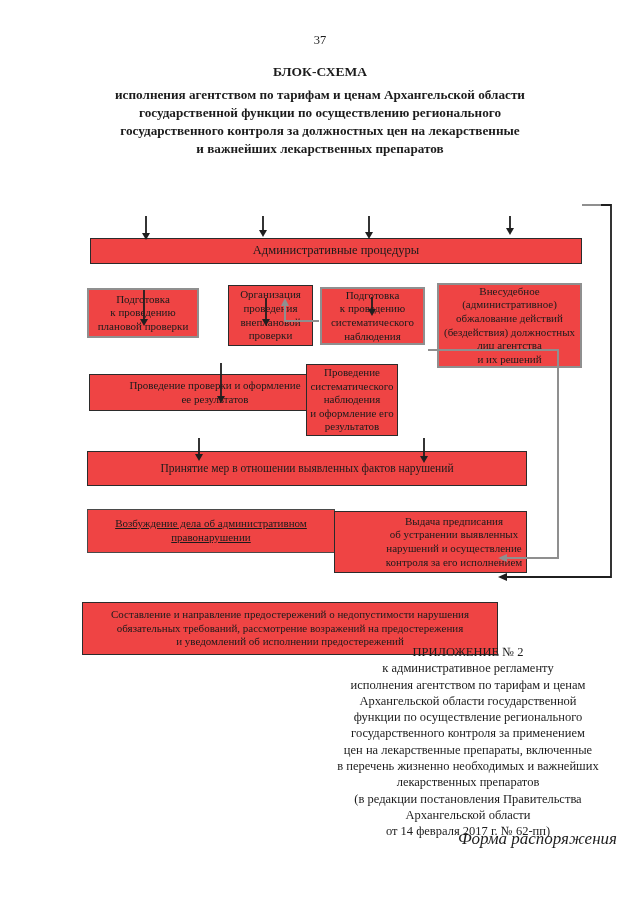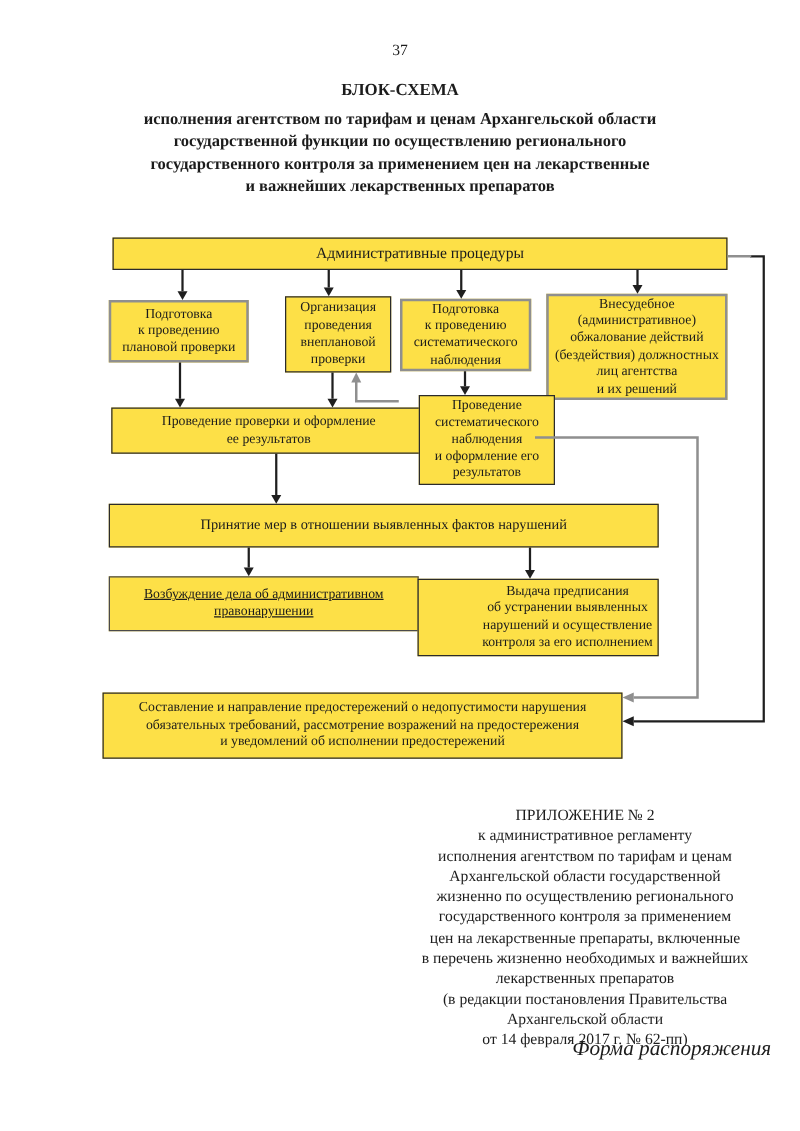--- a/index.html
+++ b/index.html
@@ -18,35 +18,35 @@
   }
   .doc-title{
     position:absolute;top:64px;left:0;width:640px;
     text-align:center;font-weight:bold;font-size:13.5px;
   }
   .doc-subtitle{
     position:absolute;top:86px;left:20px;width:600px;
     text-align:center;font-weight:bold;font-size:13.2px;line-height:18px;
   }
   .fbox{
-    position:absolute;box-sizing:border-box;background:#fde047;
+    position:absolute;box-sizing:border-box;background:#ef4444;
     display:flex;align-items:center;justify-content:center;
     text-align:center;white-space:pre-line;
-    font-size:11px;line-height:13.6px;color:#1b1b1b;
+    font-size:11px;line-height:13.6px;color:#1b1b1b;margin-top:48px;
   }
   .bd-black{border:1.5px solid #2b2b2b;}
   .bd-gray{border:2px solid #8f8f8f;}
   .bd-mid{border:1.5px solid #4a4a4a;}
   .b-admin{left:90px;top:190px;width:492px;height:26px;font-size:12.5px;}
   .b-prep-planned{left:87px;top:240px;width:112px;height:50px;}
   .b-org-unplanned{left:228px;top:237px;width:85px;height:61px;}
   .b-prep-systematic{left:320px;top:239px;width:105px;height:58px;}
   .b-appeal{left:437px;top:235px;width:145px;height:85px;}
   .b-conduct-check{left:89px;top:326px;width:252px;height:37px;}
-  .b-conduct-systematic{left:335px;top:316px;width:109px;height:72px;}
+  .b-conduct-systematic{left:306px;top:316px;width:92px;height:72px;}
   .b-take-measures{left:87px;top:403px;width:440px;height:35px;font-size:11.5px;}
   .b-initiate-case{left:87px;top:461px;width:248px;height:44px;text-decoration:underline;}
   .b-issue-order{left:334px;top:463px;width:193px;height:62px;padding-left:47px;}
   .b-warnings{left:82px;top:554px;width:416px;height:53px;}
   .connectors{
     position:absolute;left:0;top:0;width:640px;height:905px;
     pointer-events:none;
   }
   .annotation{
     position:absolute;left:296px;top:624px;width:344px;
@@ -62,21 +62,21 @@
 
 <div class="page">
 
   <div class="page-number">37</div>
 
   <div class="doc-title">БЛОК-СХЕМА</div>
 
   <div class="doc-subtitle">
     <div>исполнения агентством по тарифам и ценам Архангельской области</div>
     <div>государственной функции по осуществлению регионального</div>
-    <div>государственного контроля за применением цен на лекарственные</div>
+    <div>государственного контроля за должностных цен на лекарственные</div>
     <div>и важнейших лекарственных препаратов</div>
   </div>
 
   <div class="fbox b-admin bd-black">Административные процедуры</div>
   <div class="fbox b-prep-planned bd-gray">Подготовка
 к проведению
 плановой проверки</div>
   <div class="fbox b-org-unplanned bd-black">Организация
 проведения
 внеплановой
@@ -145,21 +145,21 @@
       <polygon points="281,306 289,306 285,298"></polygon>
       <polygon points="507,554 507,562 498,558"></polygon>
     </g>
   </svg>
 
   <div class="annotation">
     <div>ПРИЛОЖЕНИЕ № 2</div>
     <div>к административное регламенту</div>
     <div>исполнения агентством по тарифам и ценам</div>
     <div>Архангельской области государственной</div>
-    <div>жизненно по осуществлению регионального</div>
+    <div>функции по осуществление регионального</div>
     <div>государственного контроля за применением</div>
     <div>цен на лекарственные препараты, включенные</div>
     <div>в перечень жизненно необходимых и важнейших</div>
     <div>лекарственных препаратов</div>
     <div>(в редакции постановления Правительства</div>
     <div>Архангельской области</div>
     <div>от 14 февраля 2017 г. № 62-пп)</div>
   </div>
 
   <div class="form-label">Форма распоряжения</div>

